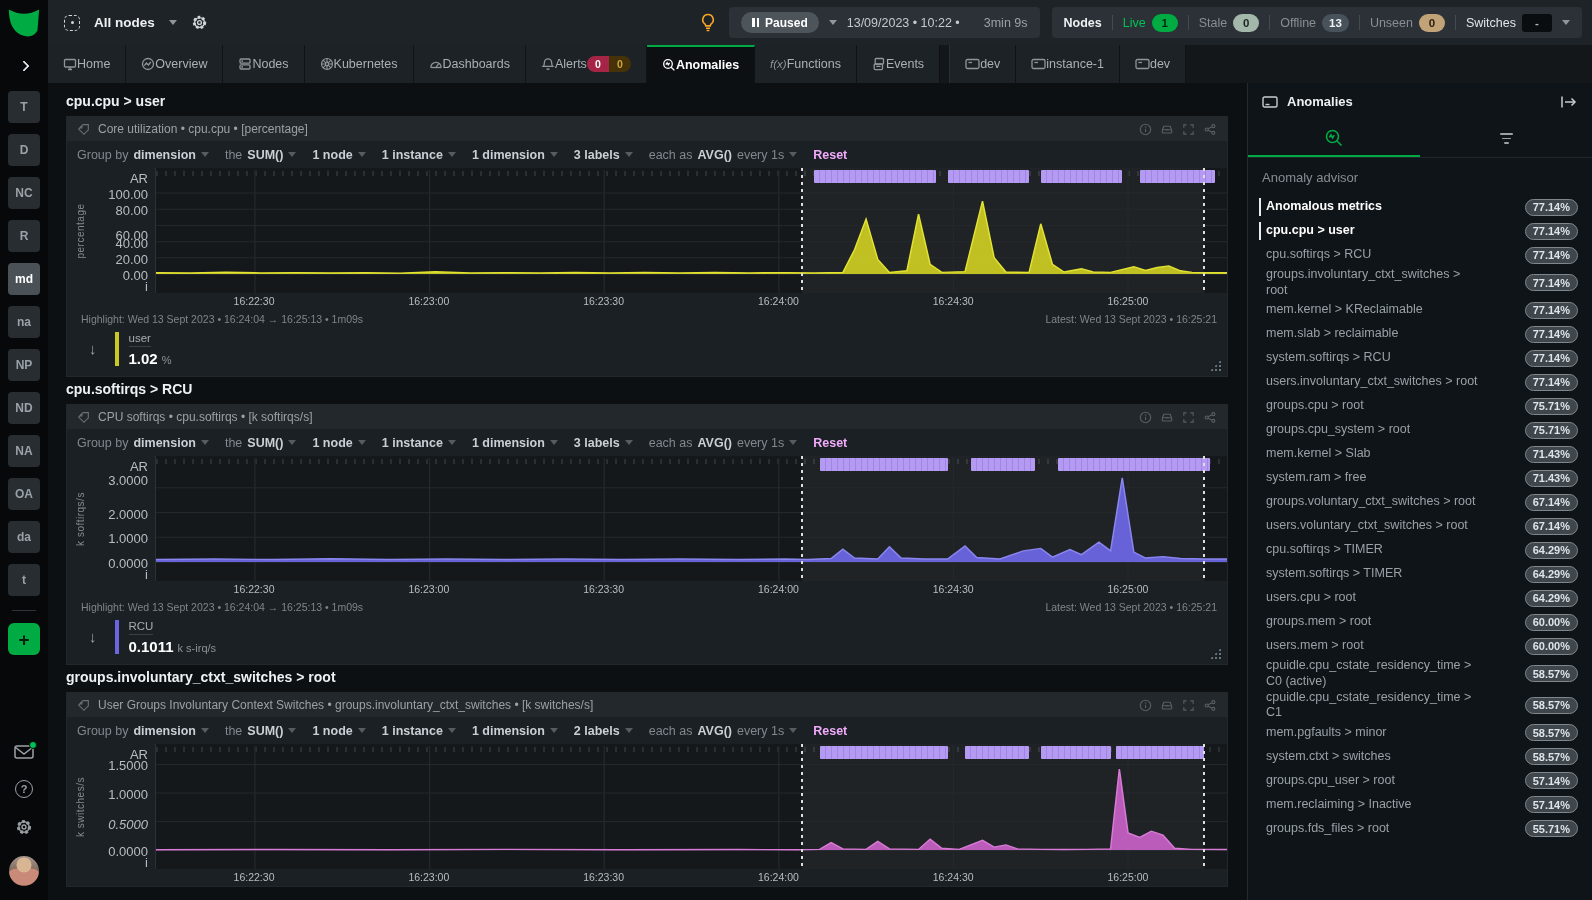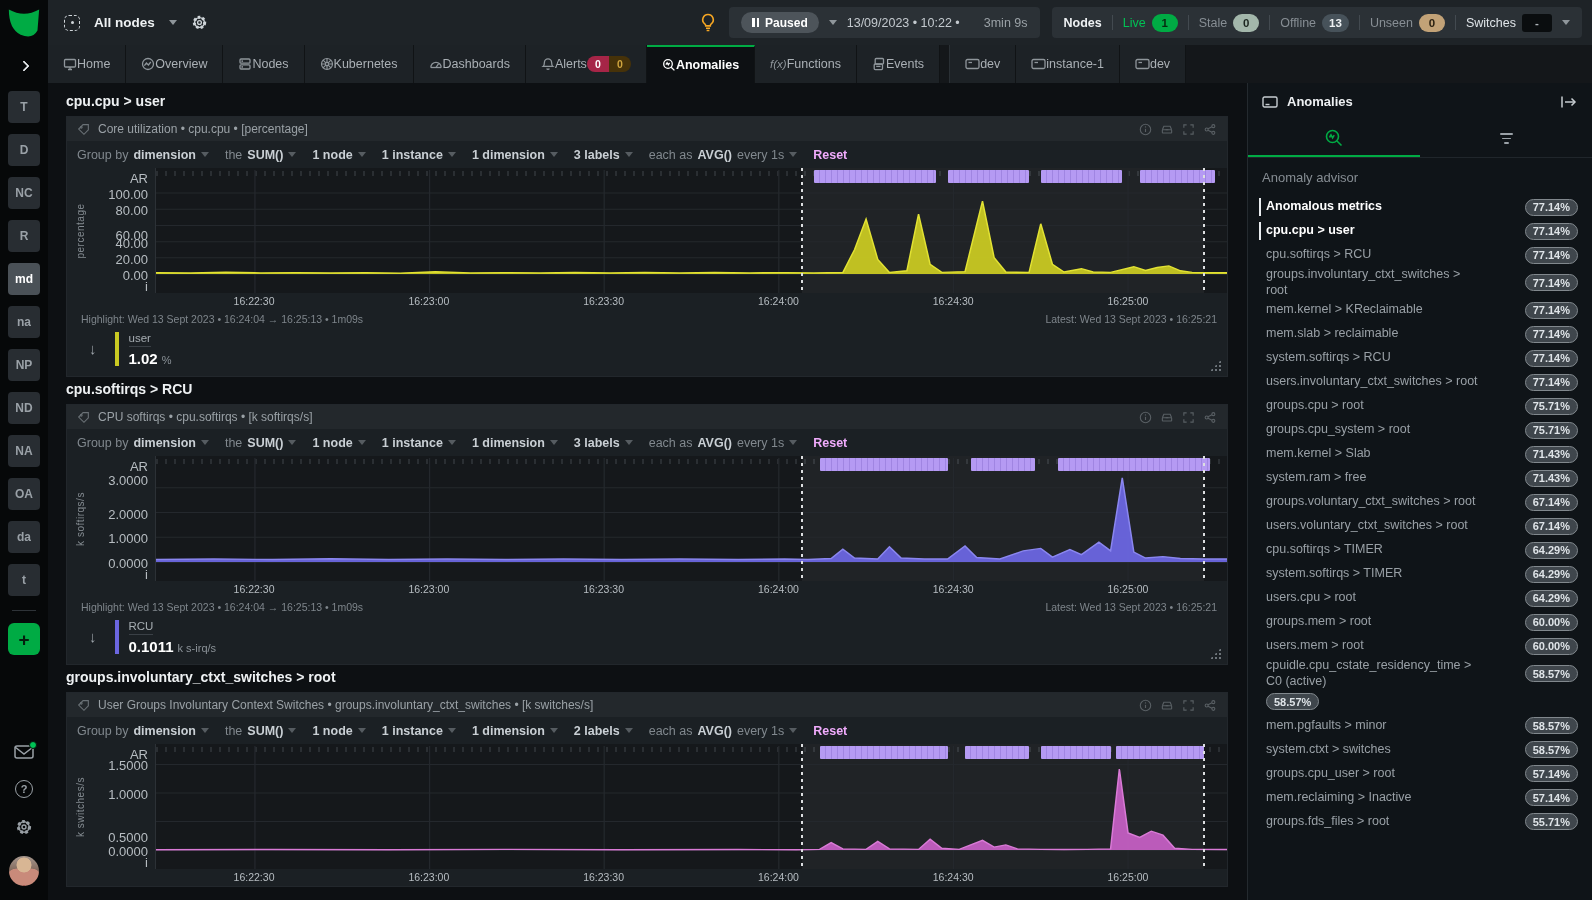--- a/index.html
+++ b/index.html
@@ -685,21 +685,21 @@
             <span class="chev" style="border-top-color: rgb(86, 92, 97);"></span>
           </span>
           <span class="tb-reset">Reset</span>
         </div>
         <div class="chart-body">
           <div class="ygutter">
             <span class="yunit">k switches/s</span>
             <span class="ylab ar-lab">AR</span>
             <span class="ylab" style="top: 14.4231px; text-align: center;">1.5000</span>
             <span class="ylab" style="top: 42.9487px;">1.0000</span>
-            <span class="ylab" style="top: 86px;">0.5000</span>
+            <span class="ylab" style="top: 73px; font-style: italic;">0.5000</span>
             <span class="ylab" style="top: 100px;">0.0000</span>
             <span class="ylab i-lab">i</span>
           </div>
           <div class="plot">
             <div class="ar-dots"></div>
             <div class="hl-region" style="left: 60.3261%; width: 37.5%;"></div>
             <svg class="series" viewBox="0 0 1000 125" preserveAspectRatio="none">
               <line x1="92.39130434782608" y1="2" x2="92.39130434782608" y2="125" stroke="#24282d" stroke-width="1.2"></line>
               <line x1="255.43478260869568" y1="2" x2="255.43478260869568" y2="125" stroke="#24282d" stroke-width="1.2"></line>
               <line x1="418.47826086956525" y1="2" x2="418.47826086956525" y2="125" stroke="#24282d" stroke-width="1.2"></line>
@@ -843,20 +843,21 @@
         </div>
         <div class="an-row">
           <span class="an-name">users.mem &gt; root</span>
           <span class="an-badge">60.00%</span>
         </div>
         <div class="an-row">
           <span class="an-name">cpuidle.cpu_cstate_residency_time &gt; C0 (active)</span>
           <span class="an-badge">58.57%</span>
         </div>
         <div class="an-row">
+          <span class="an-name">cpuidle.cpu_cstate_residency_time &gt; C1</span>
           <span class="an-badge">58.57%</span>
         </div>
         <div class="an-row">
           <span class="an-name">mem.pgfaults &gt; minor</span>
           <span class="an-badge">58.57%</span>
         </div>
         <div class="an-row">
           <span class="an-name">system.ctxt &gt; switches</span>
           <span class="an-badge">58.57%</span>
         </div>

